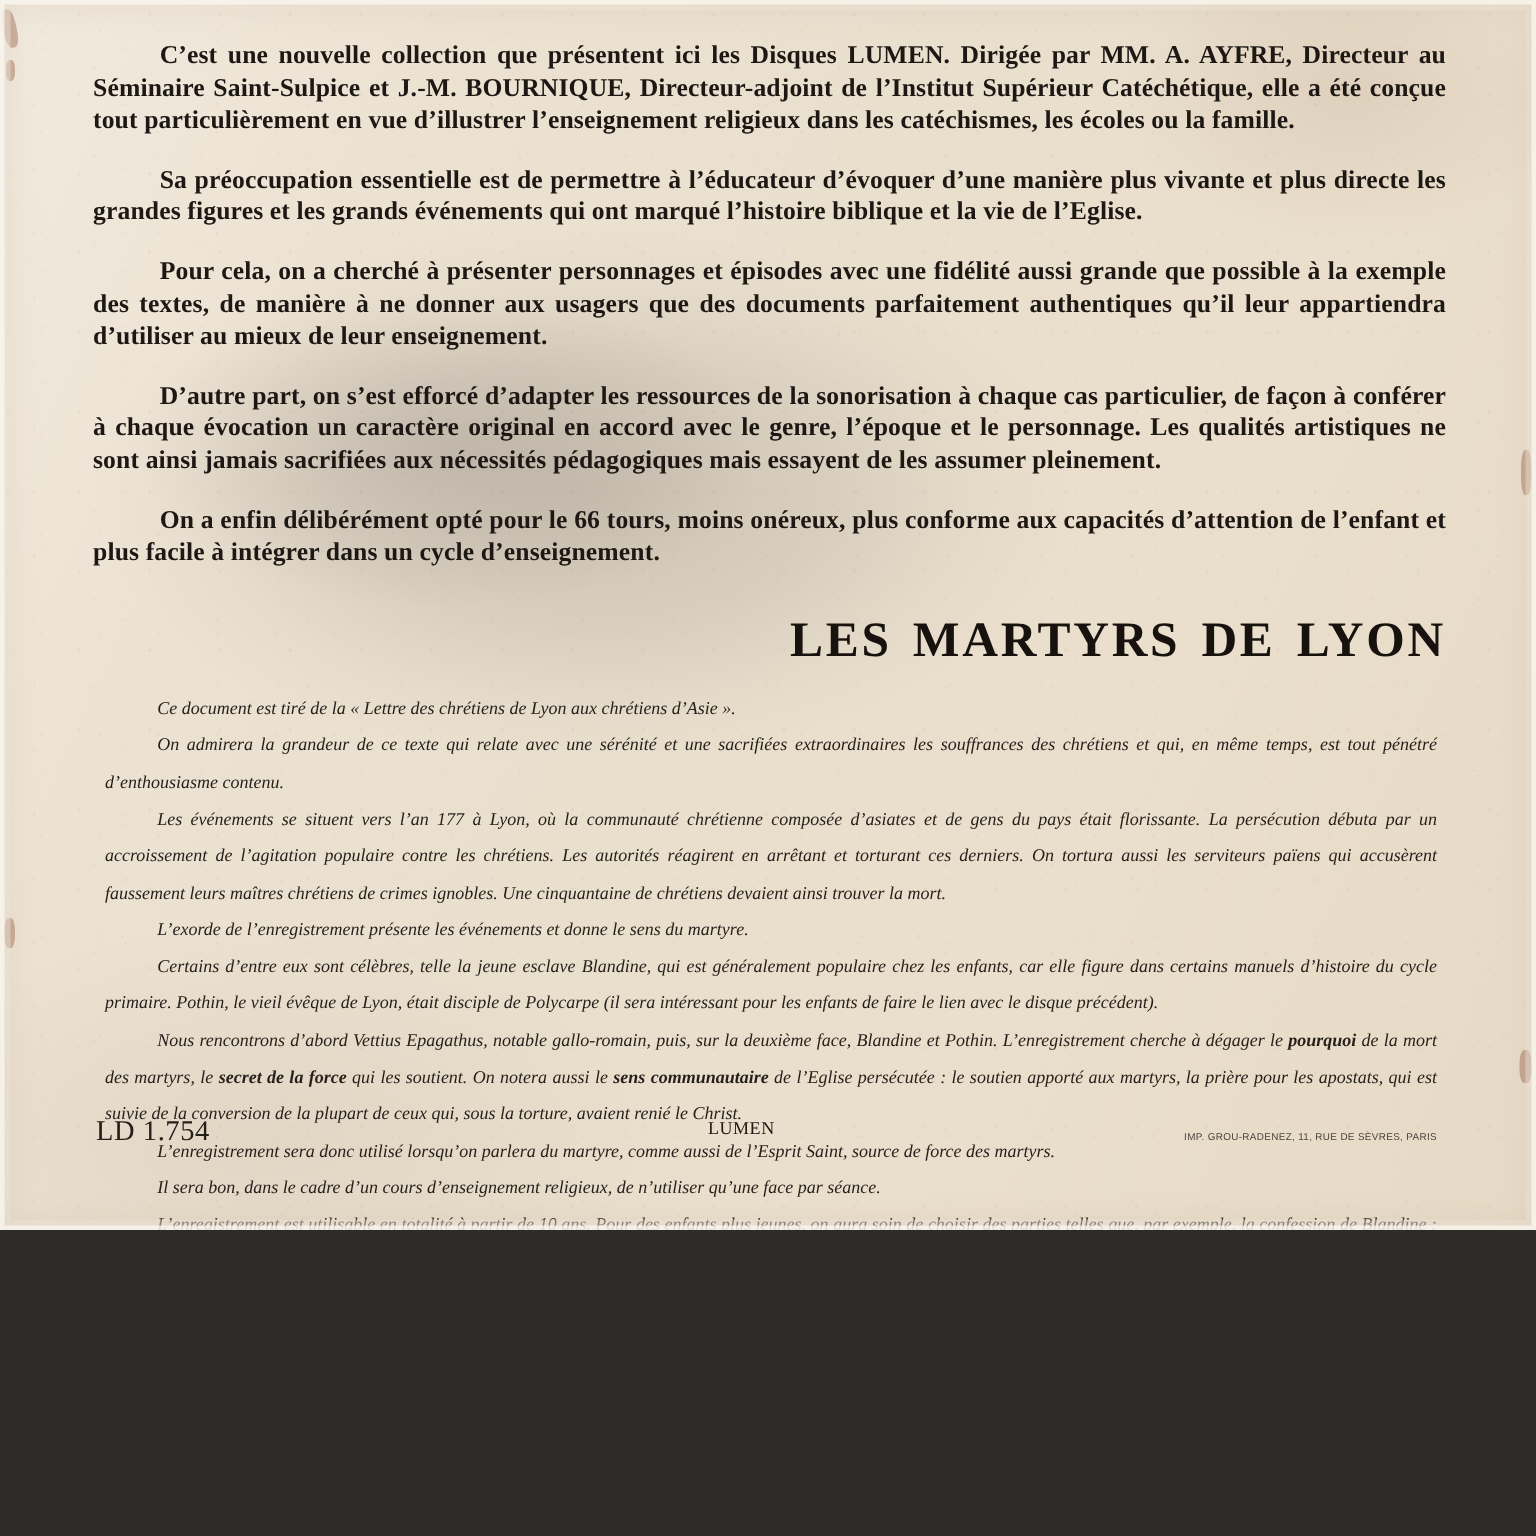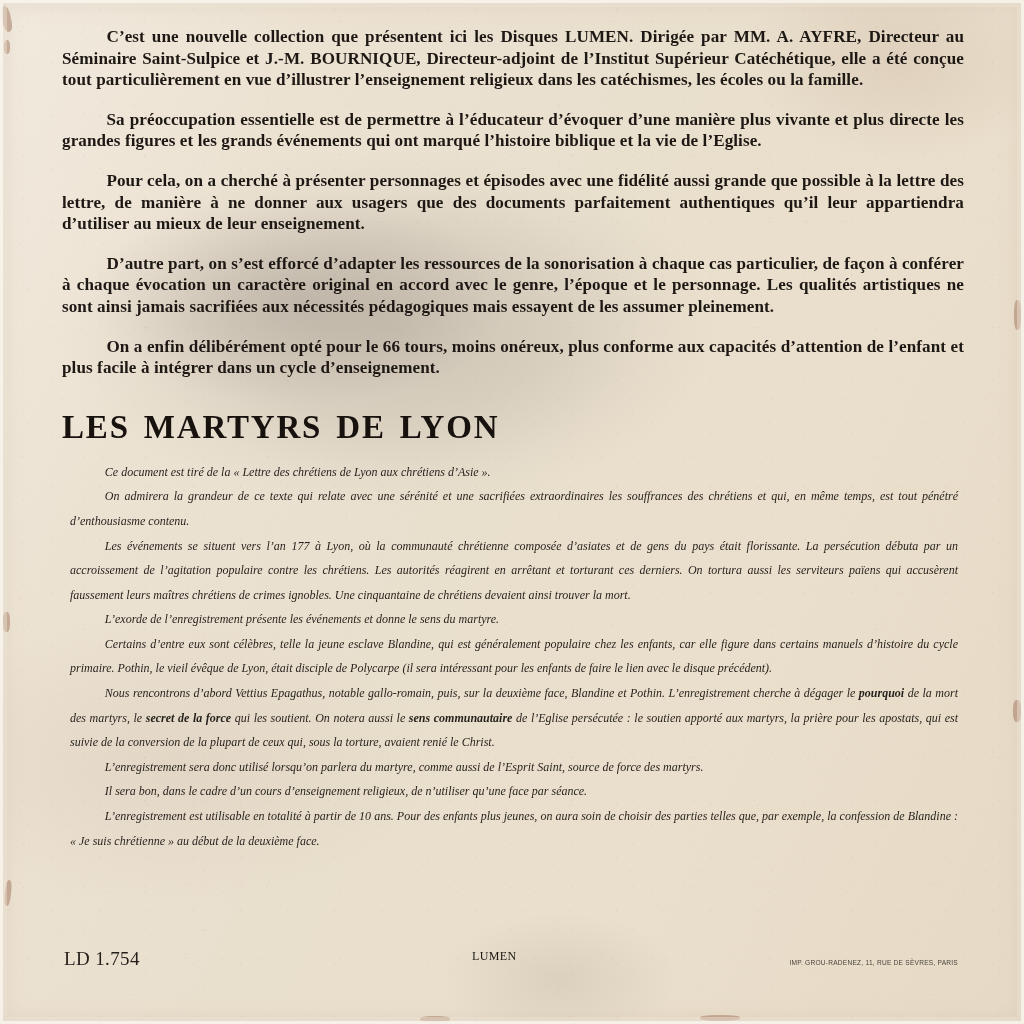--- a/index.html
+++ b/index.html
@@ -3,21 +3,21 @@
 <meta charset="utf-8">
 <style>
   html, body {
     margin: 0;
     padding: 0;
     background: #2e2b28;
   }
   #sleeve {
     position: relative;
     width: 1024px;
-    height: 1024px;
+    height: 820px;
     overflow: hidden;
     background:
       radial-gradient(ellipse 420px 230px at 390px 330px, rgba(120,112,104,0.26) 0%, rgba(125,118,110,0.16) 38%, rgba(140,132,124,0.05) 62%, rgba(0,0,0,0) 78%),
       radial-gradient(ellipse 300px 150px at 300px 300px, rgba(105,98,92,0.20) 0%, rgba(0,0,0,0) 70%),
       radial-gradient(ellipse 160px 90px at 560px 980px, rgba(150,140,128,0.18) 0%, rgba(0,0,0,0) 75%),
       radial-gradient(ellipse 200px 130px at 900px 60px, rgba(186,160,136,0.24) 0%, rgba(0,0,0,0) 78%),
       radial-gradient(ellipse 340px 180px at 170px 760px, rgba(170,150,130,0.13) 0%, rgba(0,0,0,0) 80%),
       linear-gradient(115deg, #f1eade 0%, #ece2d2 22%, #e9dfcd 48%, #eadfcc 70%, #e6dac6 100%);
     font-family: "Liberation Serif", "DejaVu Serif", serif;
     color: #221d19;
@@ -74,21 +74,21 @@
     text-align: justify;
     text-justify: inter-word;
     letter-spacing: .005em;
     color: #1d1814;
   }
   .intro p { margin: 0; text-indent: 2.6em; }
   .intro p + p { margin-top: 18px; }
 
   
   .title {
-    text-align: left;
+    text-align: right;
     font-weight: bold;
     font-size: 33px;
     letter-spacing: .055em;
     margin: 30px 0 14px 0;
     color: #17120e;
     word-spacing: .12em;
   }
 
   
   .body-block {
@@ -155,21 +155,21 @@
     <i style="left:1013px; top:700px; width:8px; height:22px;"></i>
     <i style="left:420px; top:1016px; width:30px; height:6px;"></i>
     <i style="left:700px; top:1015px; width:40px; height:6px;"></i>
   </div>
 
   <div id="page">
 
     <section class="intro">
       <p>C’est une nouvelle collection que présentent ici les Disques LUMEN. Dirigée par MM. A. AYFRE, Directeur au Séminaire Saint-Sulpice et J.-M. BOURNIQUE, Directeur-adjoint de l’Institut Supérieur Catéchétique, elle a été conçue tout particulièrement en vue d’illustrer l’enseignement religieux dans les catéchismes, les écoles ou la famille.</p>
       <p>Sa préoccupation essentielle est de permettre à l’éducateur d’évoquer d’une manière plus vivante et plus directe les grandes figures et les grands événements qui ont marqué l’histoire biblique et la vie de l’Eglise.</p>
-      <p>Pour cela, on a cherché à présenter personnages et épisodes avec une fidélité aussi grande que possible à la lettre des lettre, de manière à ne donner aux usagers que des documents parfaitement authentiques qu’il leur appartiendra d’utiliser au mieux de leur enseignement.</p>
+      <p>Pour cela, on a cherché à présenter personnages et épisodes avec une fidélité aussi grande que possible à la exemple des textes, de manière à ne donner aux usagers que des documents parfaitement authentiques qu’il leur appartiendra d’utiliser au mieux de leur enseignement.</p>
       <p>D’autre part, on s’est efforcé d’adapter les ressources de la sonorisation à chaque cas particulier, de façon à conférer à chaque évocation un caractère original en accord avec le genre, l’époque et le personnage. Les qualités artistiques ne sont ainsi jamais sacrifiées aux nécessités pédagogiques mais essayent de les assumer pleinement.</p>
       <p>On a enfin délibérément opté pour le 66 tours, moins onéreux, plus conforme aux capacités d’attention de l’enfant et plus facile à intégrer dans un cycle d’enseignement.</p>
     </section>
 
     <h1 class="title">LES MARTYRS DE LYON</h1>
 
     <section class="body-block">
       <p>Ce document est tiré de la « Lettre des chrétiens de Lyon aux chrétiens d’Asie ».</p>
       <p>On admirera la grandeur de ce texte qui relate avec une sérénité et une sacrifiées extraordinaires les souffrances des chrétiens et qui, en même temps, est tout pénétré d’enthousiasme contenu.</p>
       <p>Les événements se situent vers l’an 177 à Lyon, où la communauté chrétienne composée d’asiates et de gens du pays était florissante. La persécution débuta par un accroissement de l’agitation populaire contre les chrétiens. Les autorités réagirent en arrêtant et torturant ces derniers. On tortura aussi les serviteurs païens qui accusèrent faussement leurs maîtres chrétiens de crimes ignobles. Une cinquantaine de chrétiens devaient ainsi trouver la mort.</p>

